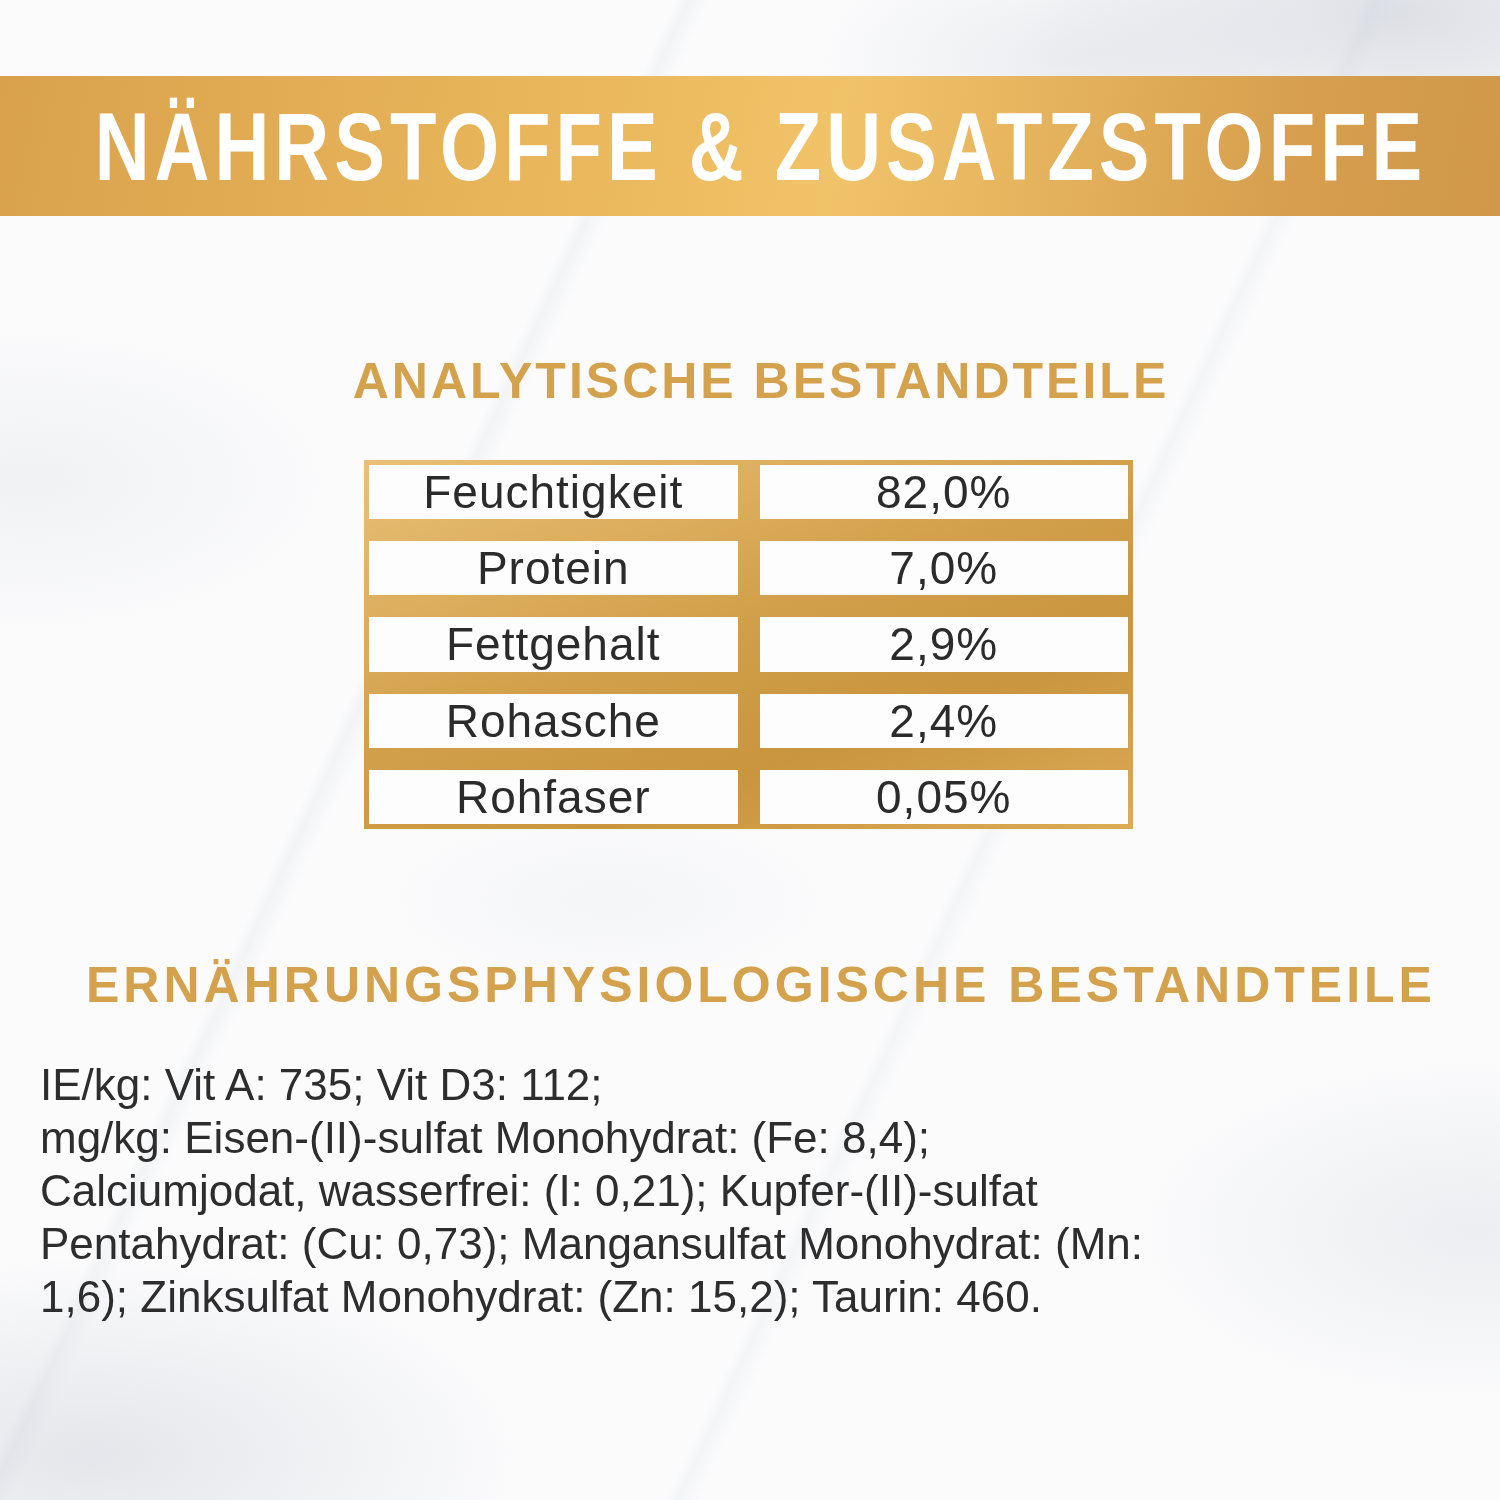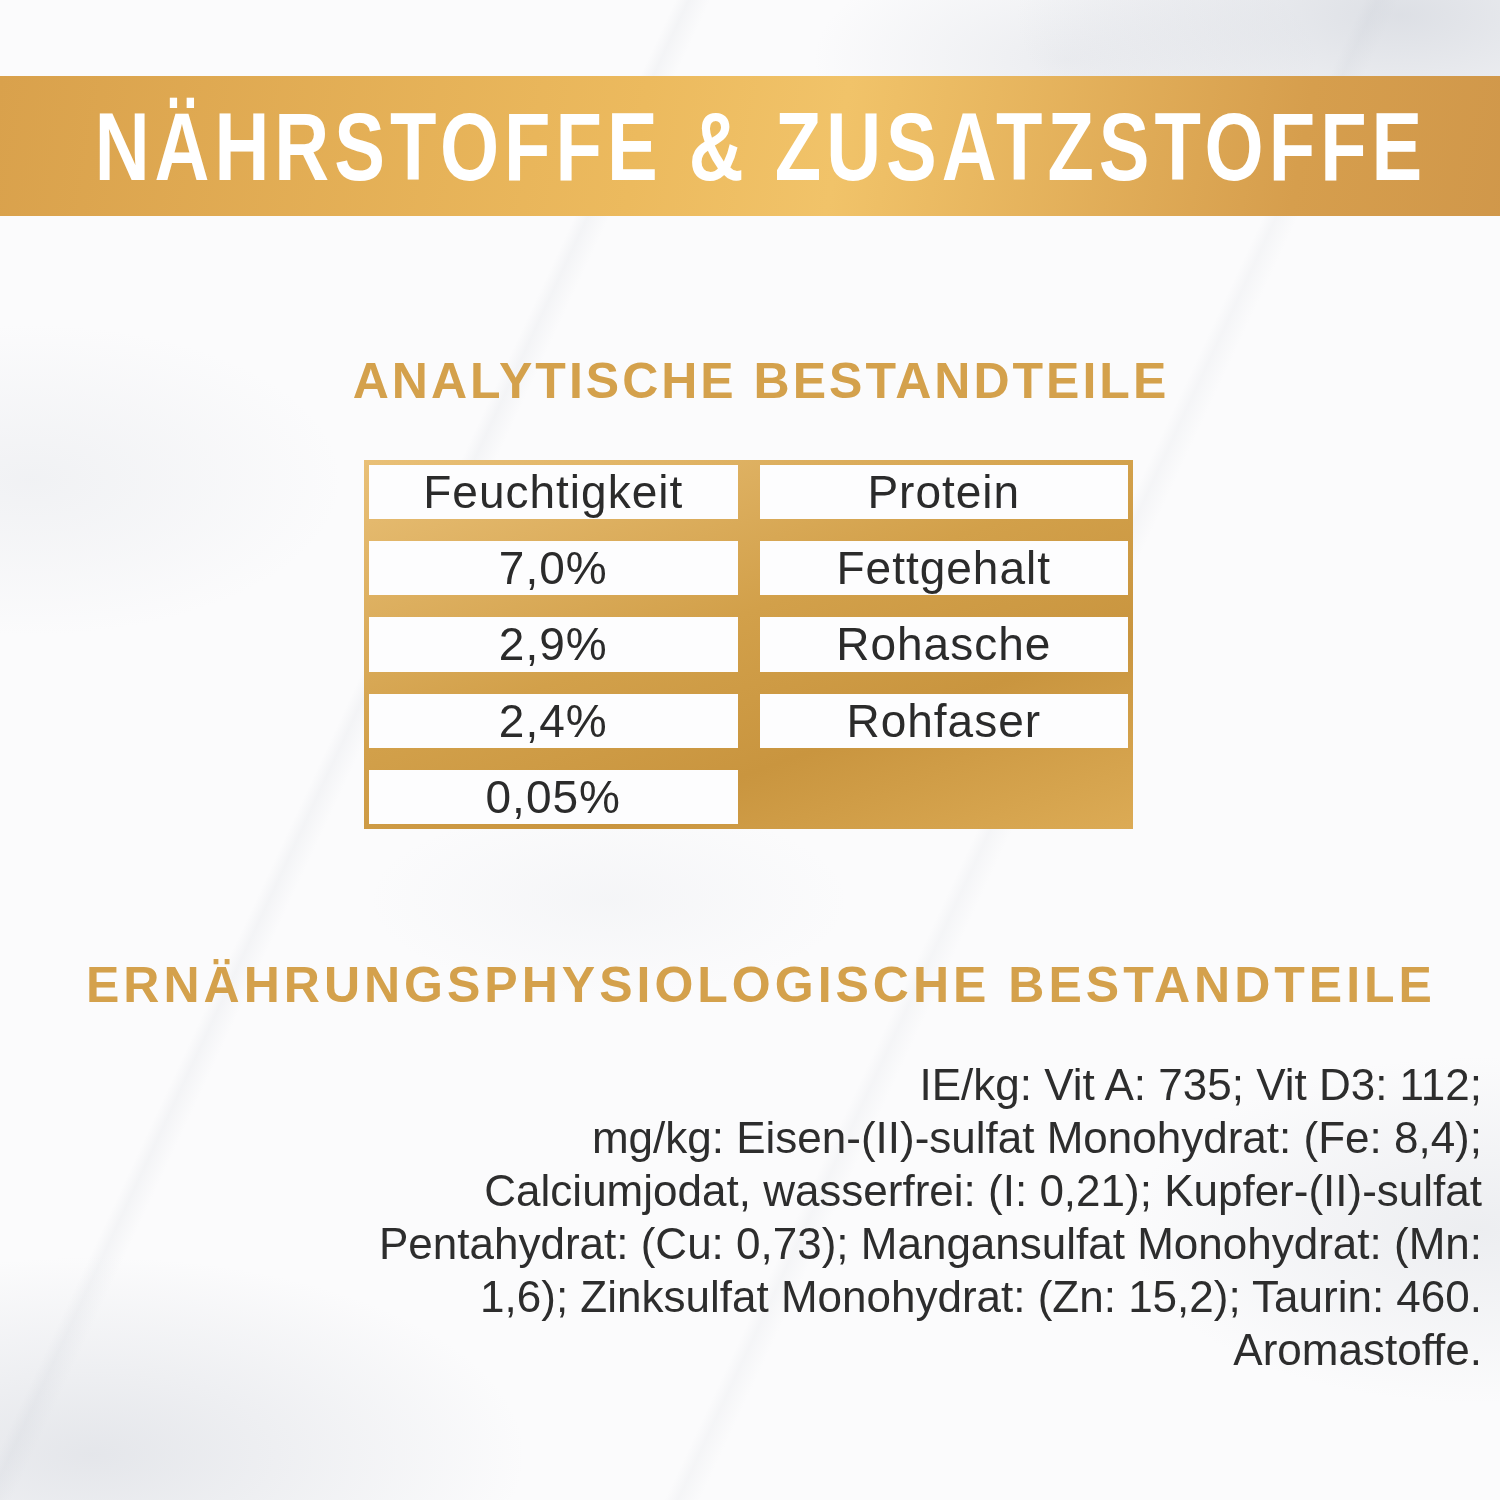--- a/index.html
+++ b/index.html
@@ -67,56 +67,56 @@
     background: #fdfdfe;
     display: flex; align-items: center; justify-content: center;
     font-size: 46px;
     font-weight: 300;
     color: #2b2b2b;
     letter-spacing: 1px;
   }
 
   
   .additives-text {
-    position: absolute; top: 1058px; left: 27px; right: 40px;
-    text-align: right;
+    position: absolute; top: 1058px; left: 40px; right: 40px;
+    text-align: left;
     font-size: 44px;
     font-weight: 300;
     line-height: 53px;
     color: #2d2d2d;
   }
   .additives-line { white-space: nowrap; }
 </style>
 </head>
 <body>
 
 <div class="canvas">
 
   <div class="banner">
     <div class="banner-title">NÄHRSTOFFE &amp; ZUSATZSTOFFE</div>
   </div>
 
   <div class="section-heading heading-analytical">ANALYTISCHE BESTANDTEILE</div>
 
   <div class="nutrition-table">
     <div class="table-cell">Feuchtigkeit</div>
+    <div class="table-cell">82,0%</div>
     <div class="table-cell">Protein</div>
     <div class="table-cell">7,0%</div>
     <div class="table-cell">Fettgehalt</div>
     <div class="table-cell">2,9%</div>
     <div class="table-cell">Rohasche</div>
     <div class="table-cell">2,4%</div>
     <div class="table-cell">Rohfaser</div>
     <div class="table-cell">0,05%</div>
   </div>
 
   <div class="section-heading heading-additives">ERNÄHRUNGSPHYSIOLOGISCHE BESTANDTEILE</div>
 
   <div class="additives-text">
     <div class="additives-line">IE/kg: Vit A: 735; Vit D3: 112;</div>
     <div class="additives-line">mg/kg: Eisen-(II)-sulfat Monohydrat: (Fe: 8,4);</div>
     <div class="additives-line">Calciumjodat, wasserfrei: (I: 0,21); Kupfer-(II)-sulfat</div>
     <div class="additives-line">Pentahydrat: (Cu: 0,73); Mangansulfat Monohydrat: (Mn:</div>
     <div class="additives-line">1,6); Zinksulfat Monohydrat: (Zn: 15,2); Taurin: 460.</div>
-    <div class="additives-line">Aromastoffe.</div>
   </div>
 
 </div>
 
 </body></html>

